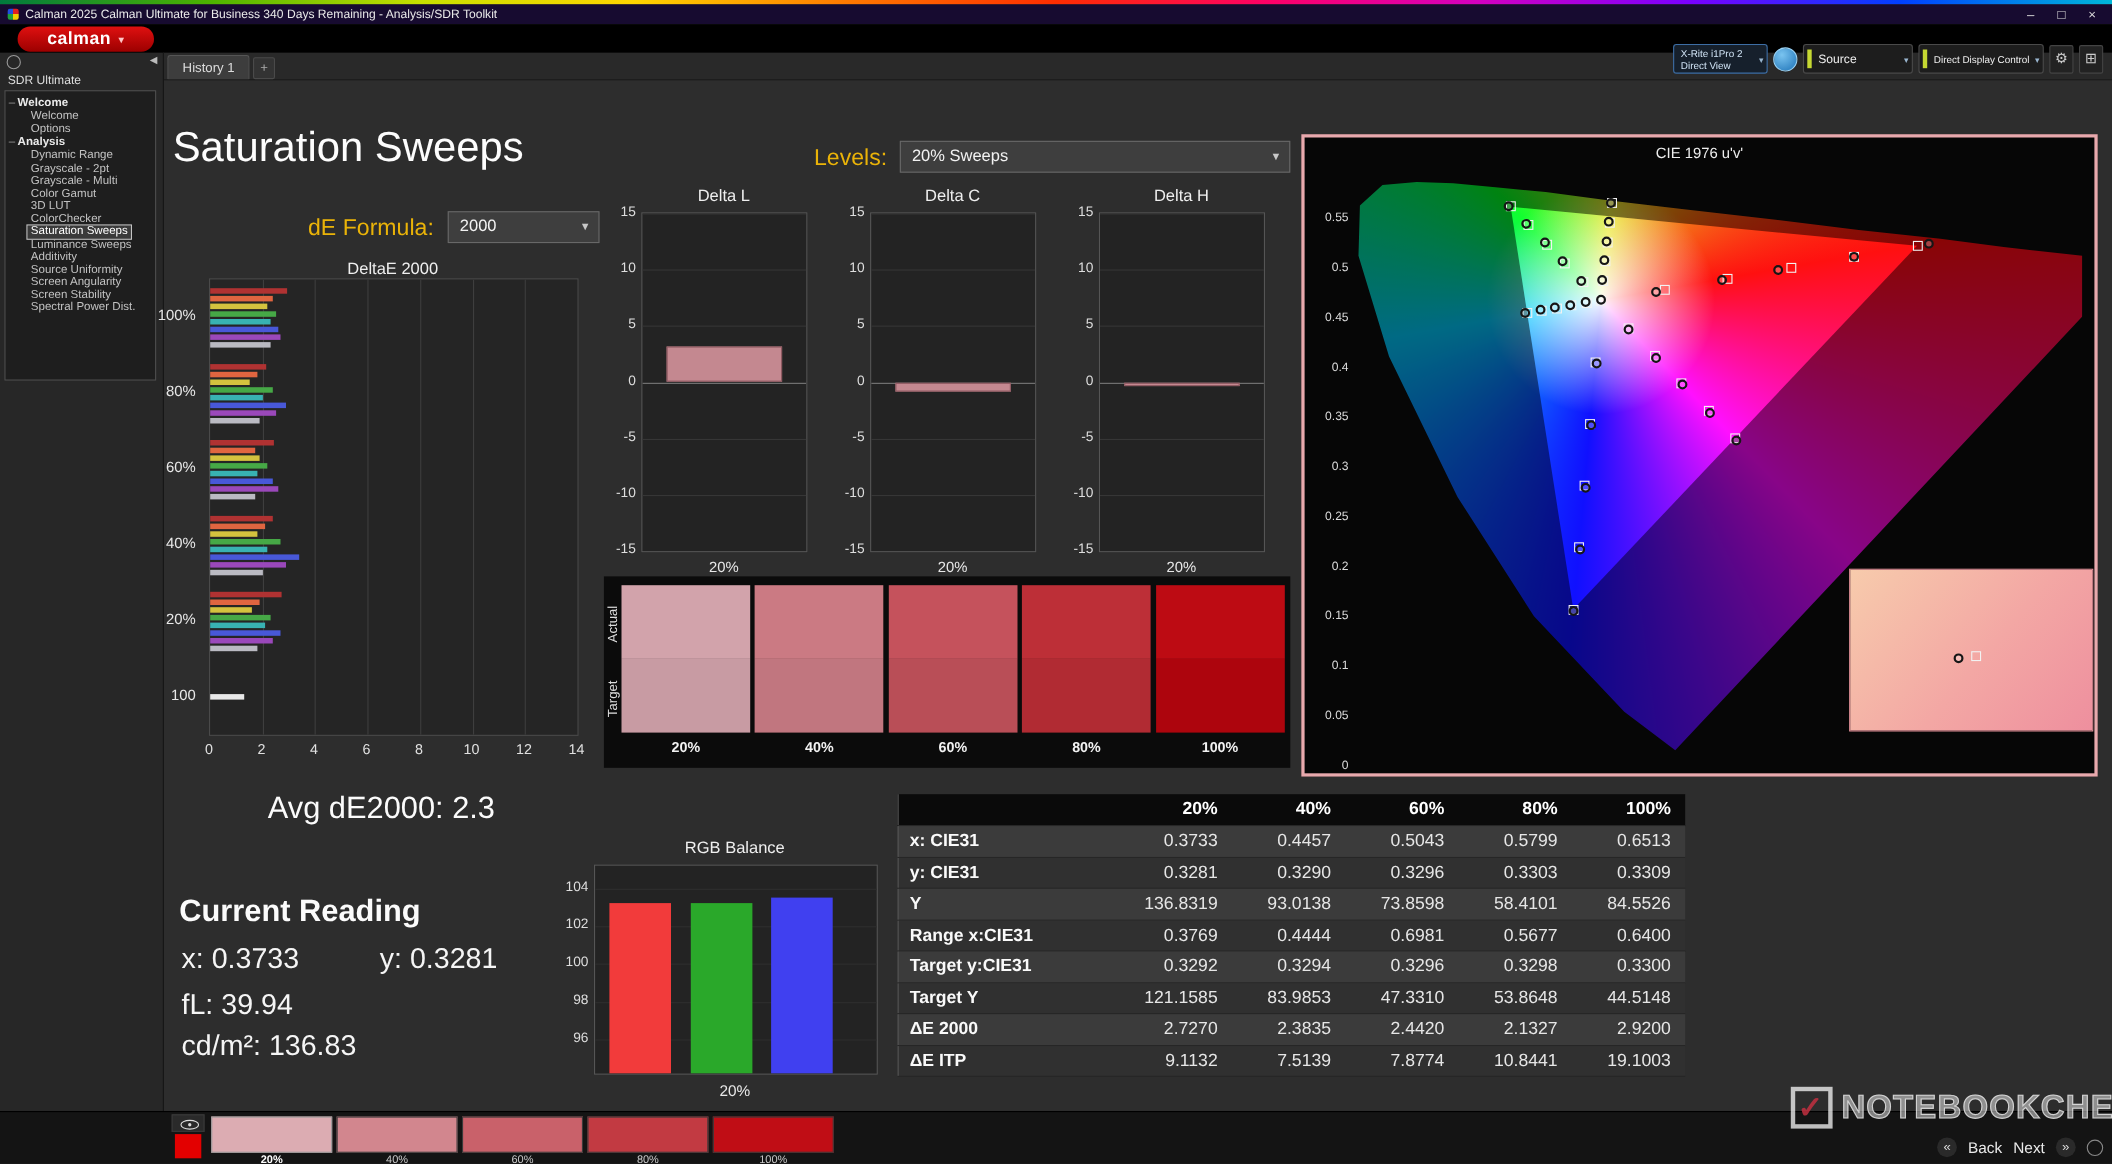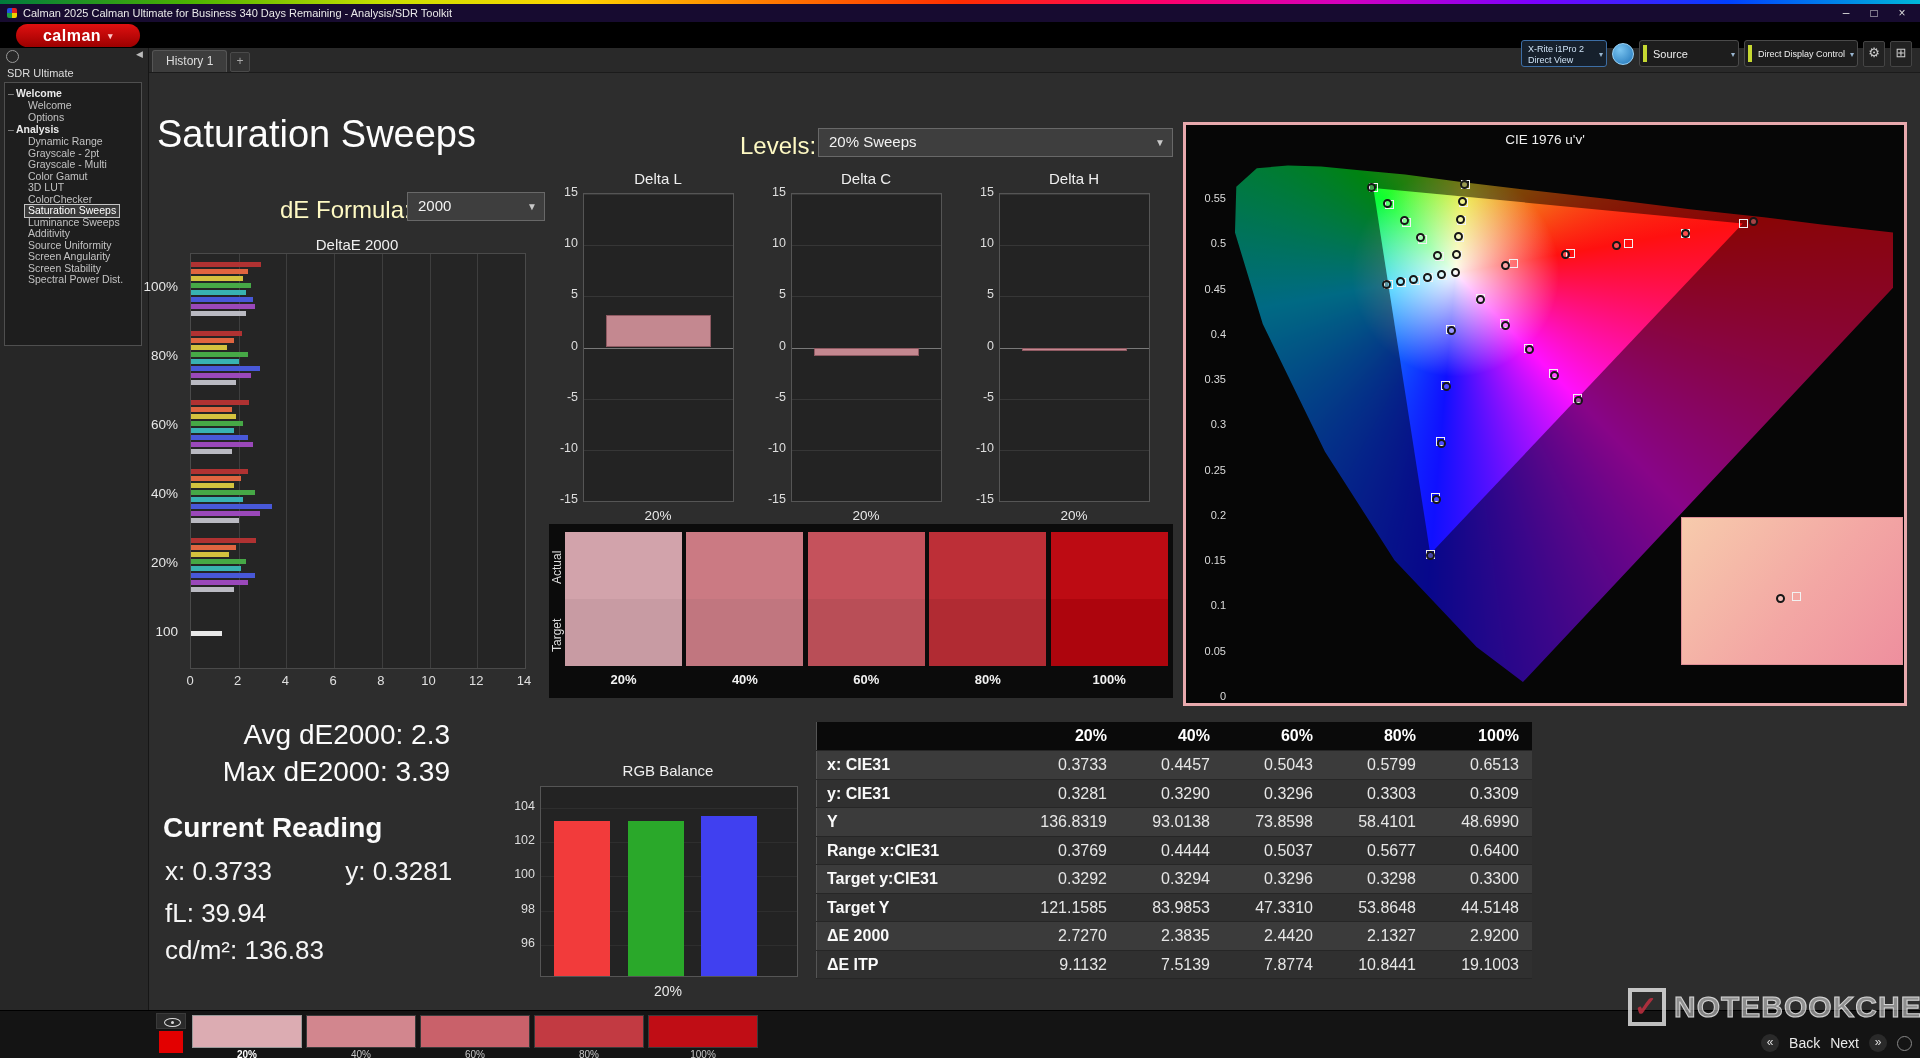--- a/index.html
+++ b/index.html
@@ -48,21 +48,21 @@
   .collapse-btn{position:absolute;right:5px;top:1px;font-size:9px;color:#bbb;}
   .sdr-label{position:absolute;left:7px;top:19px;font-size:11px;color:#ddd;}
   .tree-box{position:absolute;left:4px;top:34px;width:138px;height:264px;background:#1e1e1e;border:1px solid #4f4f4f;
     padding:4px 0;box-sizing:border-box;overflow:hidden;}
   .tree-section{position:relative;padding-left:11px;font-size:10.5px;font-weight:bold;color:#eaeaea;line-height:13px;}
   .tree-section::before{content:"–";position:absolute;left:3px;color:#9a9a9a;font-weight:normal;}
   .tree-item{margin-left:20px;display:table;padding:0 3px;font-size:10.5px;color:#c2c2c2;line-height:11.5px;}
   .tree-item.selected{background:#3a3a3a;outline:1px solid #c4c4c4;color:#fff;}
   
   .page-title{position:absolute;left:157px;top:113px;font-size:38px;color:#fdfdfd;}
-  .lbl{position:absolute;font-size:24px;color:#fef9c3;}
+  .lbl{position:absolute;font-size:21px;color:#eab308;}
   .combo{position:absolute;background:#3e3e3e;border:1px solid #686868;color:#f2f2f2;font-size:15px;box-sizing:border-box;}
   .combo .txt{position:absolute;left:10px;top:4px;}
   .combo .dd-arrow{position:absolute;right:7px;top:8px;font-size:10px;color:#c8c8c8;}
   
   .de-title{position:absolute;left:190px;top:236px;width:334px;text-align:center;font-size:15px;color:#efefef;}
   .de-plot{position:absolute;left:190px;top:253px;width:334px;height:414px;background:#252525;border:1px solid #4a4a4a;overflow:hidden;}
   .vgrid{position:absolute;top:0;width:1px;height:100%;background:#3e3e3e;}
   .hbar{position:absolute;left:0;height:5px;}
   .de-ylabels{position:absolute;left:120px;top:253px;width:64px;height:414px;}
   .ytick{position:absolute;right:6px;width:58px;text-align:right;font-size:13.5px;color:#e8e8e8;}
@@ -484,21 +484,20 @@
       <div class="cie-ytick" style="top: 338.733px;">0.25</div>
       <div class="cie-ytick" style="top: 383.986px;">0.2</div>
       <div class="cie-ytick" style="top: 429.24px;">0.15</div>
       <div class="cie-ytick" style="top: 474.493px;">0.1</div>
       <div class="cie-ytick" style="top: 519.747px;">0.05</div>
       <div class="cie-ytick" style="top: 565px;">0</div>
     </div>
 
   <div class="stats-de">
     <div>Avg dE2000: 2.3</div>
-    <div>Max dE2000: 3.39</div>
   </div>
   <div class="stats-head">Current Reading</div>
   <div class="stats-xy">
     <span>x: 0.3733</span>
     <span class="sp2">y: 0.3281</span>
   </div>
   <div class="stats-fl">fL: 39.94</div>
   <div class="stats-cd">cd/m²: 136.83</div>
 
   <div class="rgb-chart">
@@ -545,27 +544,27 @@
         <div class="tcell">0.3296</div>
         <div class="tcell">0.3303</div>
         <div class="tcell">0.3309</div>
       </div>
       <div class="trow odd">
         <div class="tcell tlabel">Y</div>
         <div class="tcell">136.8319</div>
         <div class="tcell">93.0138</div>
         <div class="tcell">73.8598</div>
         <div class="tcell">58.4101</div>
-        <div class="tcell">48.6990</div>
+        <div class="tcell">84.5526</div>
       </div>
       <div class="trow even">
         <div class="tcell tlabel">Range x:CIE31</div>
         <div class="tcell">0.3769</div>
         <div class="tcell">0.4444</div>
-        <div class="tcell">0.5037</div>
+        <div class="tcell">0.6981</div>
         <div class="tcell">0.5677</div>
         <div class="tcell">0.6400</div>
       </div>
       <div class="trow odd">
         <div class="tcell tlabel">Target y:CIE31</div>
         <div class="tcell">0.3292</div>
         <div class="tcell">0.3294</div>
         <div class="tcell">0.3296</div>
         <div class="tcell">0.3298</div>
         <div class="tcell">0.3300</div>

